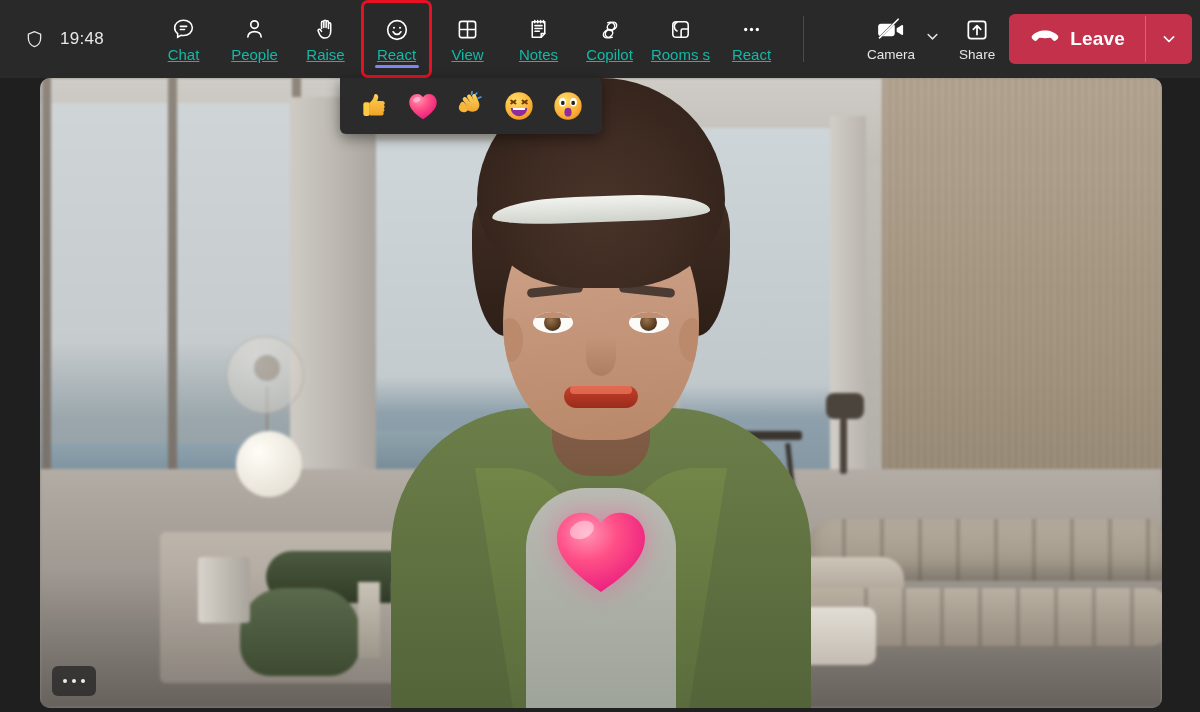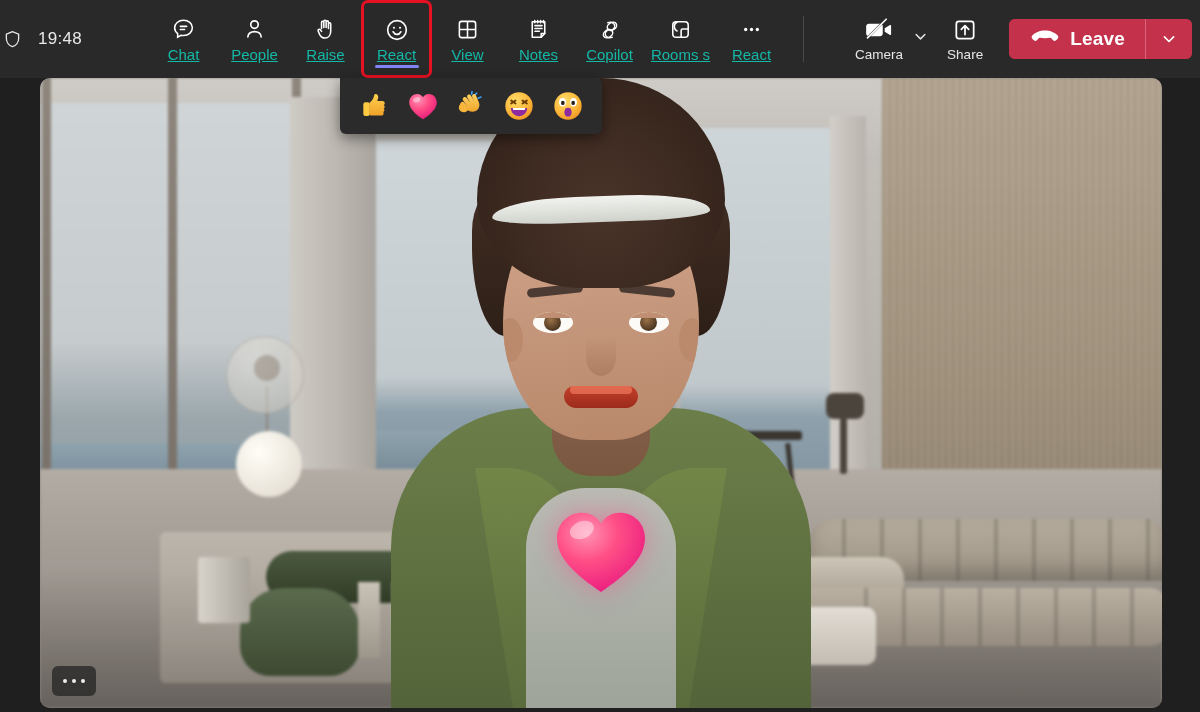--- a/index.html
+++ b/index.html
@@ -21,20 +21,21 @@
   #toolbar {
     position: absolute; left: 0; top: 0;
     width: 1200px; height: 78px;
     background: #292929;
     display: flex; align-items: center;
   }
 
   .tb-left {
     display: flex; align-items: center;
     gap: 14px;
+    padding-left: 22px;
     width: 148px;
   }
   .shield-wrap { width: 24px; height: 24px; display: flex; align-items: center; justify-content: center; }
   .clock {
     color: #e8e8e8; font-size: 17px; letter-spacing: .3px;
   }
 
   .tb-center {
     display: flex; align-items: flex-start;
     height: 78px;
@@ -104,22 +105,21 @@
     cursor: pointer; background: transparent; border: none;
     color: #e6e6e6;
     padding-bottom: 6px;
   }
 
   .share-btn { width: 64px; align-items: center; }
 
   
   .leave-wrap {
     display: flex; align-items: center;
-    height: 40px;
-    margin-left: 12px;
+    height: 50px;
     border-radius: 6px;
     overflow: hidden;
     background: #c4314b;
   }
   .leave-main {
     display: flex; align-items: center; gap: 11px;
     height: 46px;
     padding: 0 20px 0 22px;
     cursor: pointer; border: none;
     background: #c4314b;

